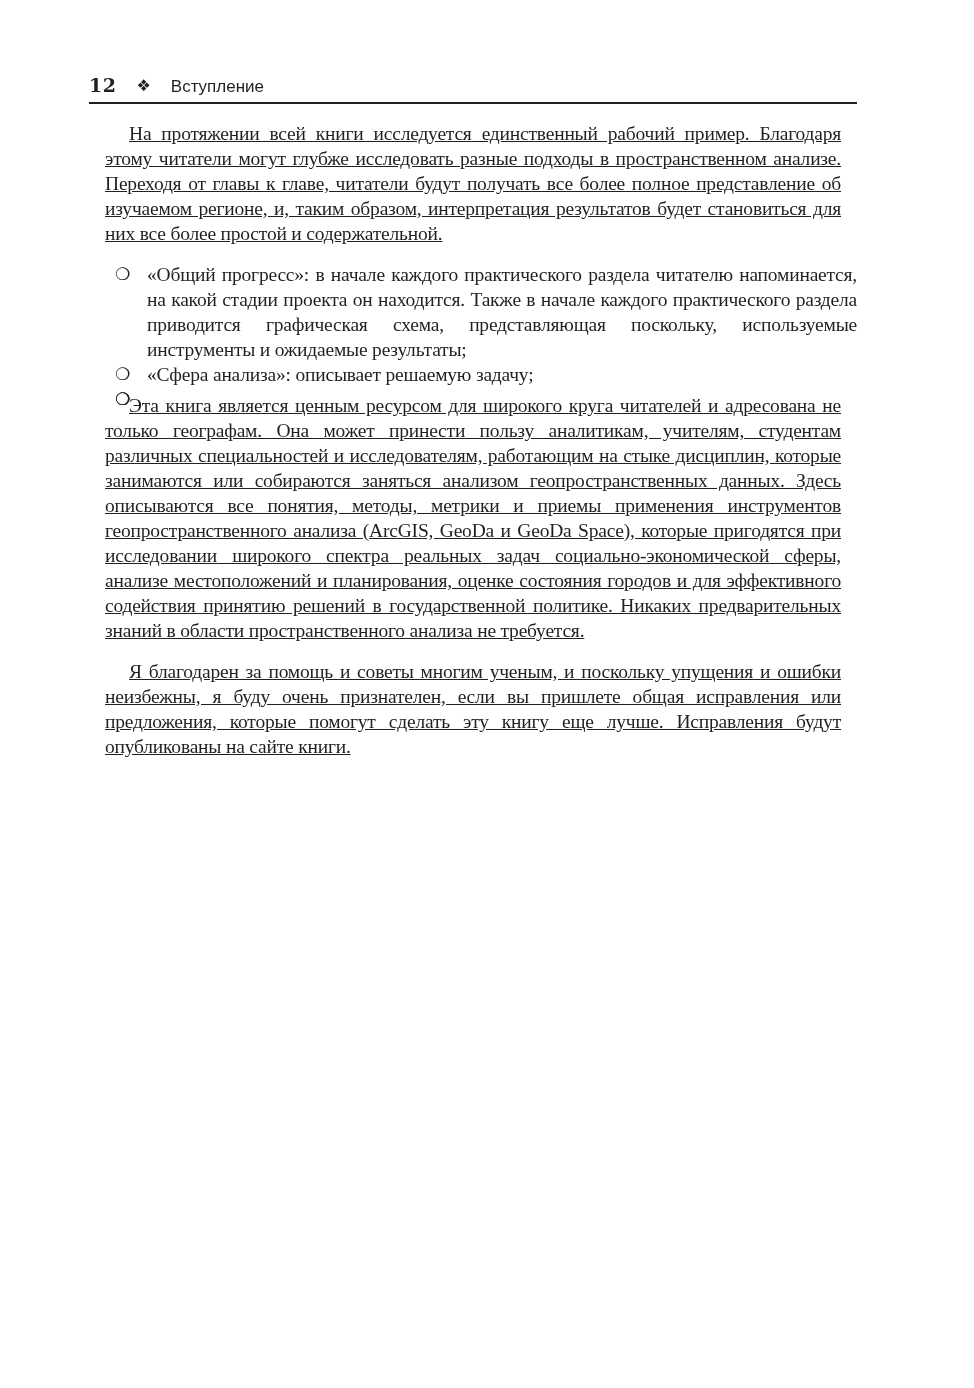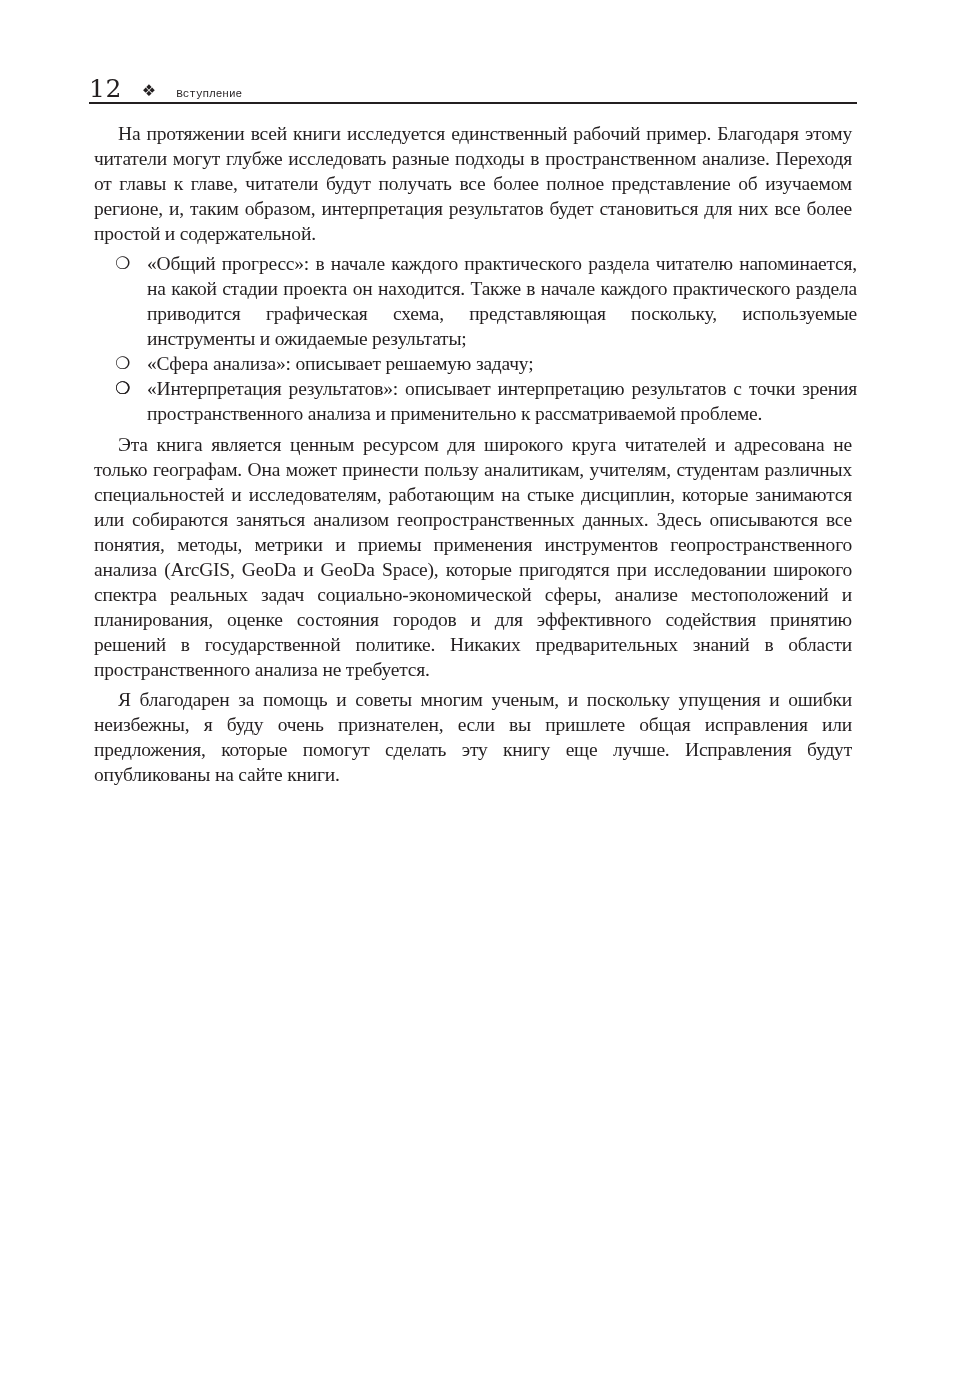--- a/index.html
+++ b/index.html
@@ -1,23 +1,23 @@
 <!DOCTYPE html>
 <html><head>
 <meta charset="utf-8">
 <style>
   html, body { margin: 0; padding: 0; background: #ffffff; }
   body { width: 974px; height: 1388px; position: relative; overflow: hidden; color: #231f20; }
   .page { position: absolute; left: 89px; top: 74px; width: 768px; }
   .header { display: flex; align-items: baseline; height: 28px; border-bottom: 2px solid #231f20; }
-  .page-num { font-family: "DejaVu Serif", serif; font-weight: normal; font-size: 25px; letter-spacing: 0.5px; }
+  .page-num { font-family: "DejaVu Serif", serif; font-weight: bold; font-size: 19px; letter-spacing: 0.5px; }
   .ornament { font-family: "DejaVu Sans", sans-serif; font-size: 16px; margin-left: 20px; margin-right: 20px; position: relative; top: -1px; }
-  .running-title { font-family: Liberation Mono, monospace; font-size: 11px; }
+  .running-title { font-family: Liberation Sans, sans-serif; font-size: 17px; }
   .content { margin-top: 17px; font-family: "Liberation Serif", serif; font-size: 19.5px; line-height: 25px; text-align: justify; letter-spacing: -0.2px; }
-  .content p { margin: 5px; text-indent: 24px; }
+  .content p { margin: 16px; text-indent: 24px; text-decoration: underline; }
   .content p.spaced { margin-top: 6px; }
   ul.bullets { list-style: none; margin: 4px 0 0 0; padding: 0; }
   ul.bullets li { position: relative; padding-left: 58px; }
   ul.bullets li .bullet { position: absolute; left: 26px; top: 0; font-family: "DejaVu Sans", sans-serif; font-size: 17px; font-weight: bold; }
 </style>
 </head>
 <body>
 
 <div class="page">
   <div class="header">
@@ -36,20 +36,19 @@
       </li>
       <li>
         <span class="bullet">❍</span>
         <span>«Сфера анализа»: описывает решаемую задачу;</span>
       </li>
       <li>
         <span class="bullet">❍</span>
       </li>
       <li>
         <span class="bullet">❍</span>
-        <span>«Интерпретация результатов»: описывает интерпретацию результатов с точки зрения пространственного анализа и применительно к рассматриваемой проблеме.</span>
       </li>
     </ul>
 
     <p class="spaced">Эта книга является ценным ресурсом для широкого круга читателей и адресована не только географам. Она может принести пользу аналитикам, учителям, студентам различных специальностей и исследователям, работающим на стыке дисциплин, которые занимаются или собираются заняться анализом геопространственных данных. Здесь описываются все понятия, методы, метрики и приемы применения инструментов геопространственного анализа (ArcGIS, GeoDa и GeoDa Space), которые пригодятся при исследовании широкого спектра реальных задач социально-экономической сферы, анализе местоположений и планирования, оценке состояния городов и для эффективного содействия принятию решений в государственной политике. Никаких предварительных знаний в области пространственного анализа не требуется.</p>
     <p>Я благодарен за помощь и советы многим ученым, и поскольку упущения и ошибки неизбежны, я буду очень признателен, если вы пришлете общая исправления или предложения, которые помогут сделать эту книгу еще лучше. Исправления будут опубликованы на сайте книги.</p>
   </div>
 </div>
 
 </body></html>

